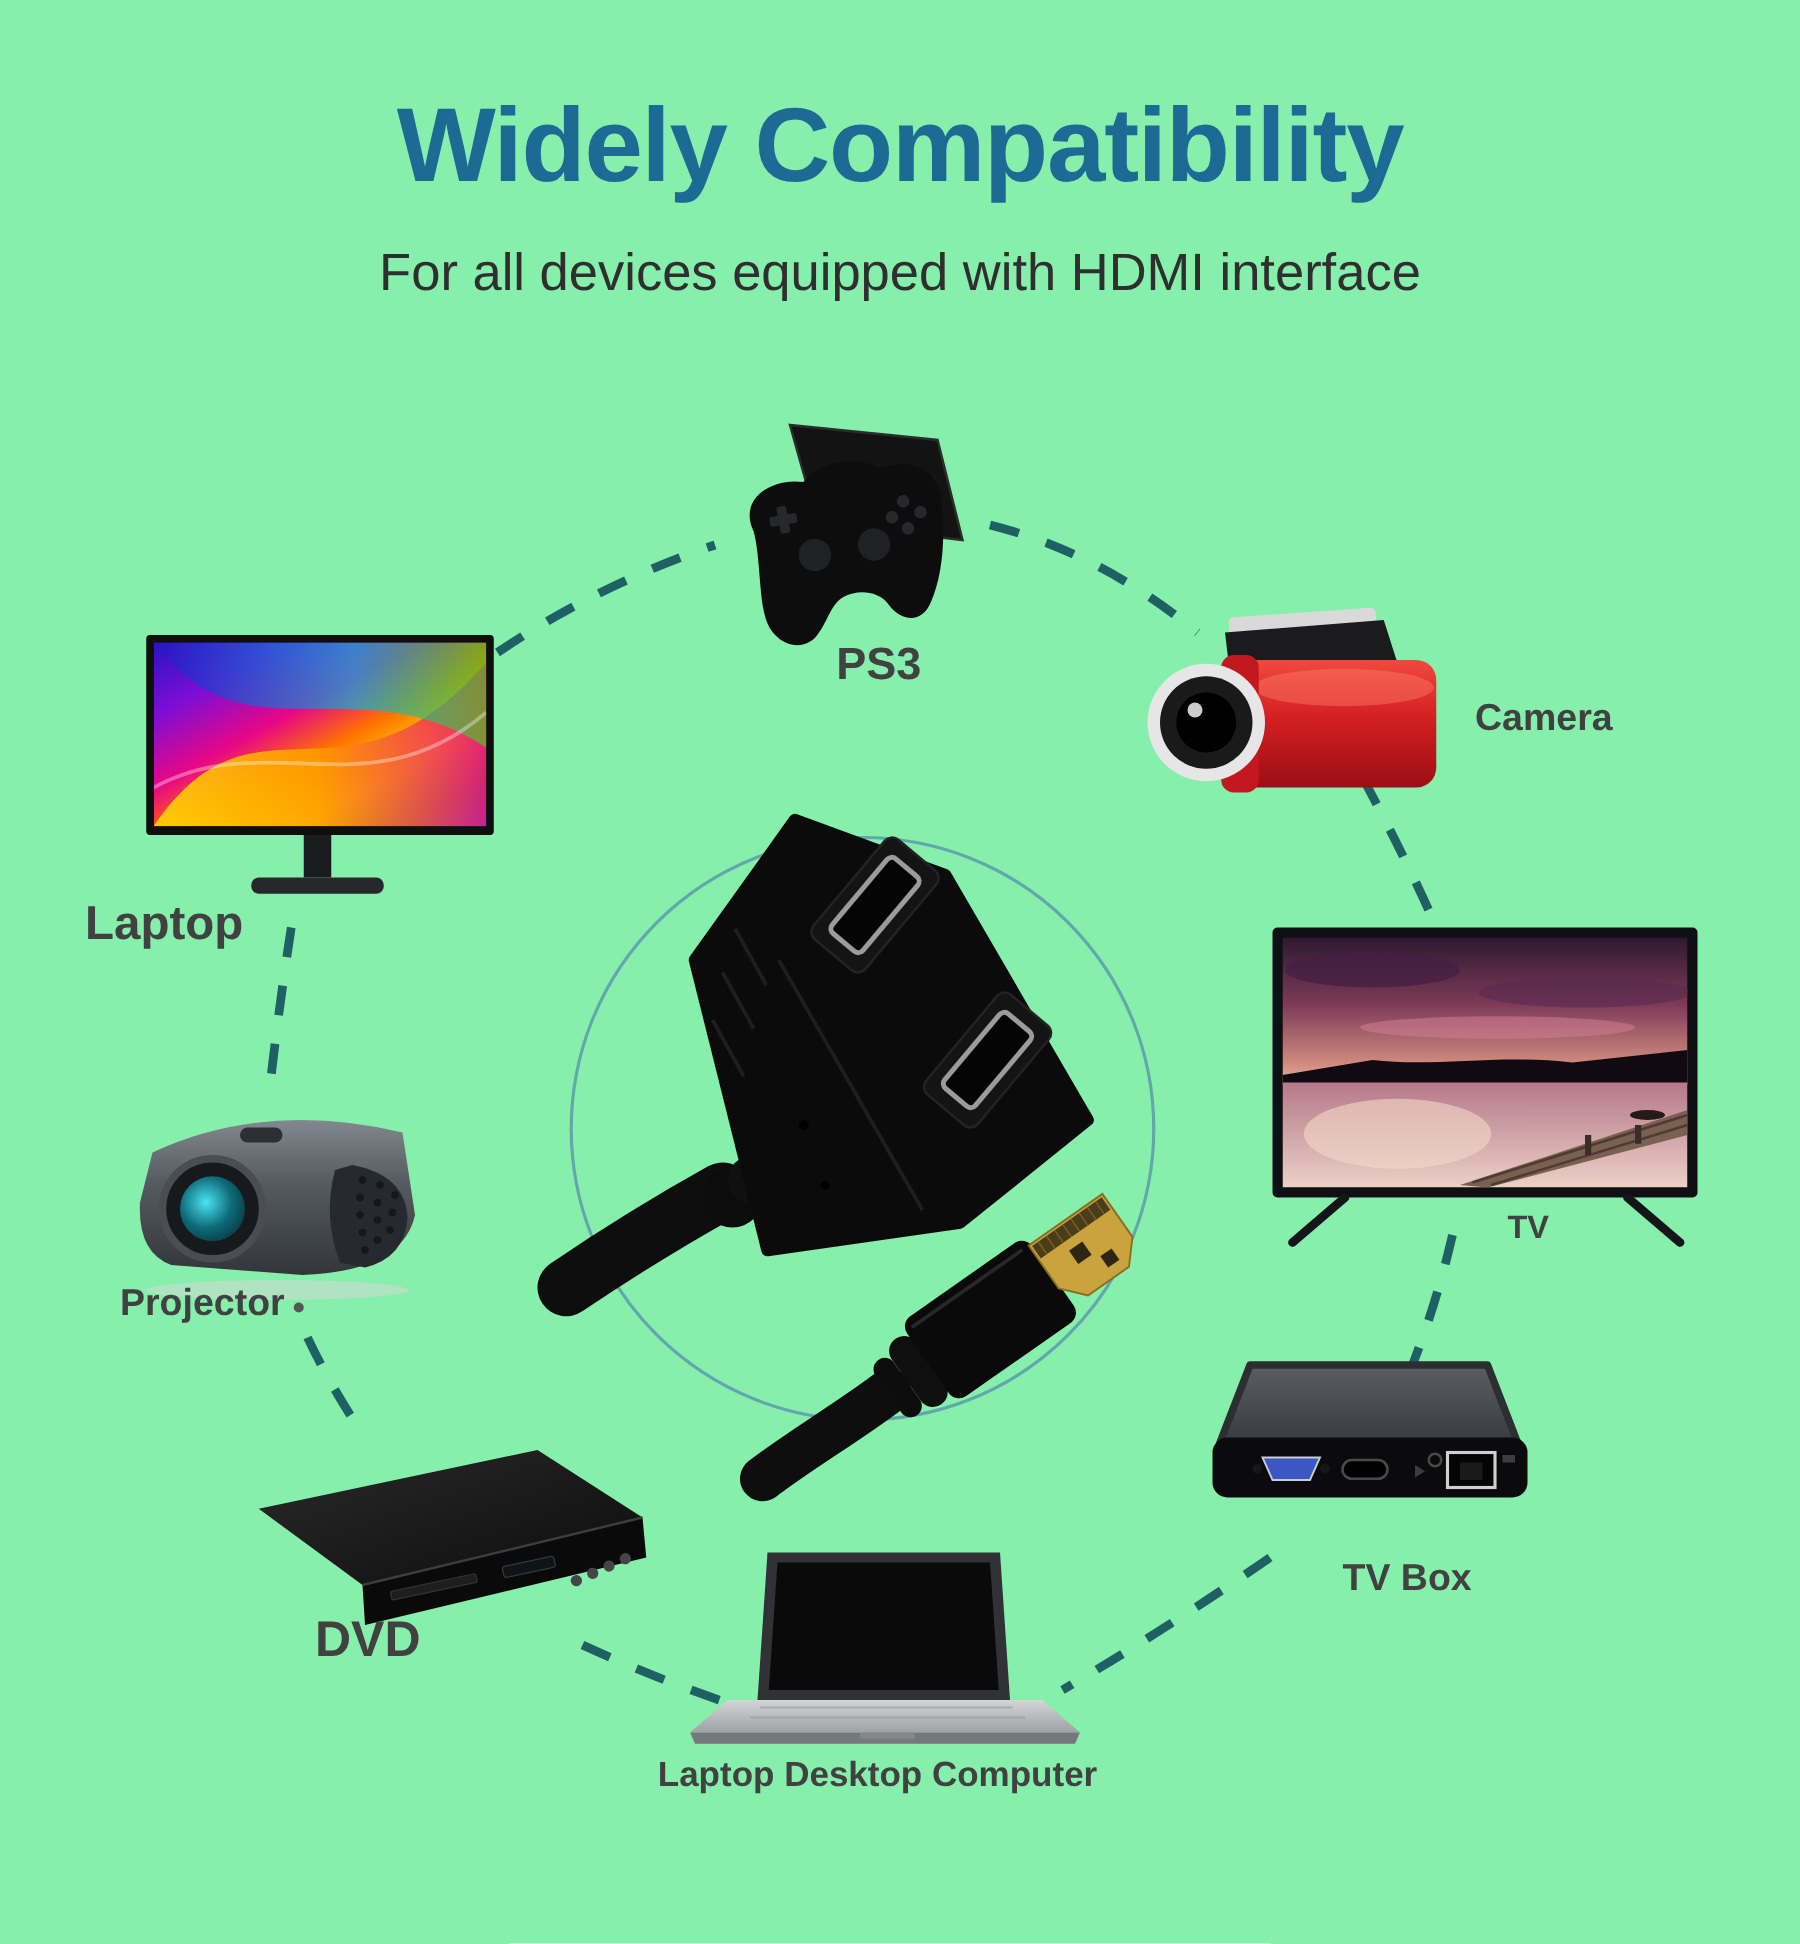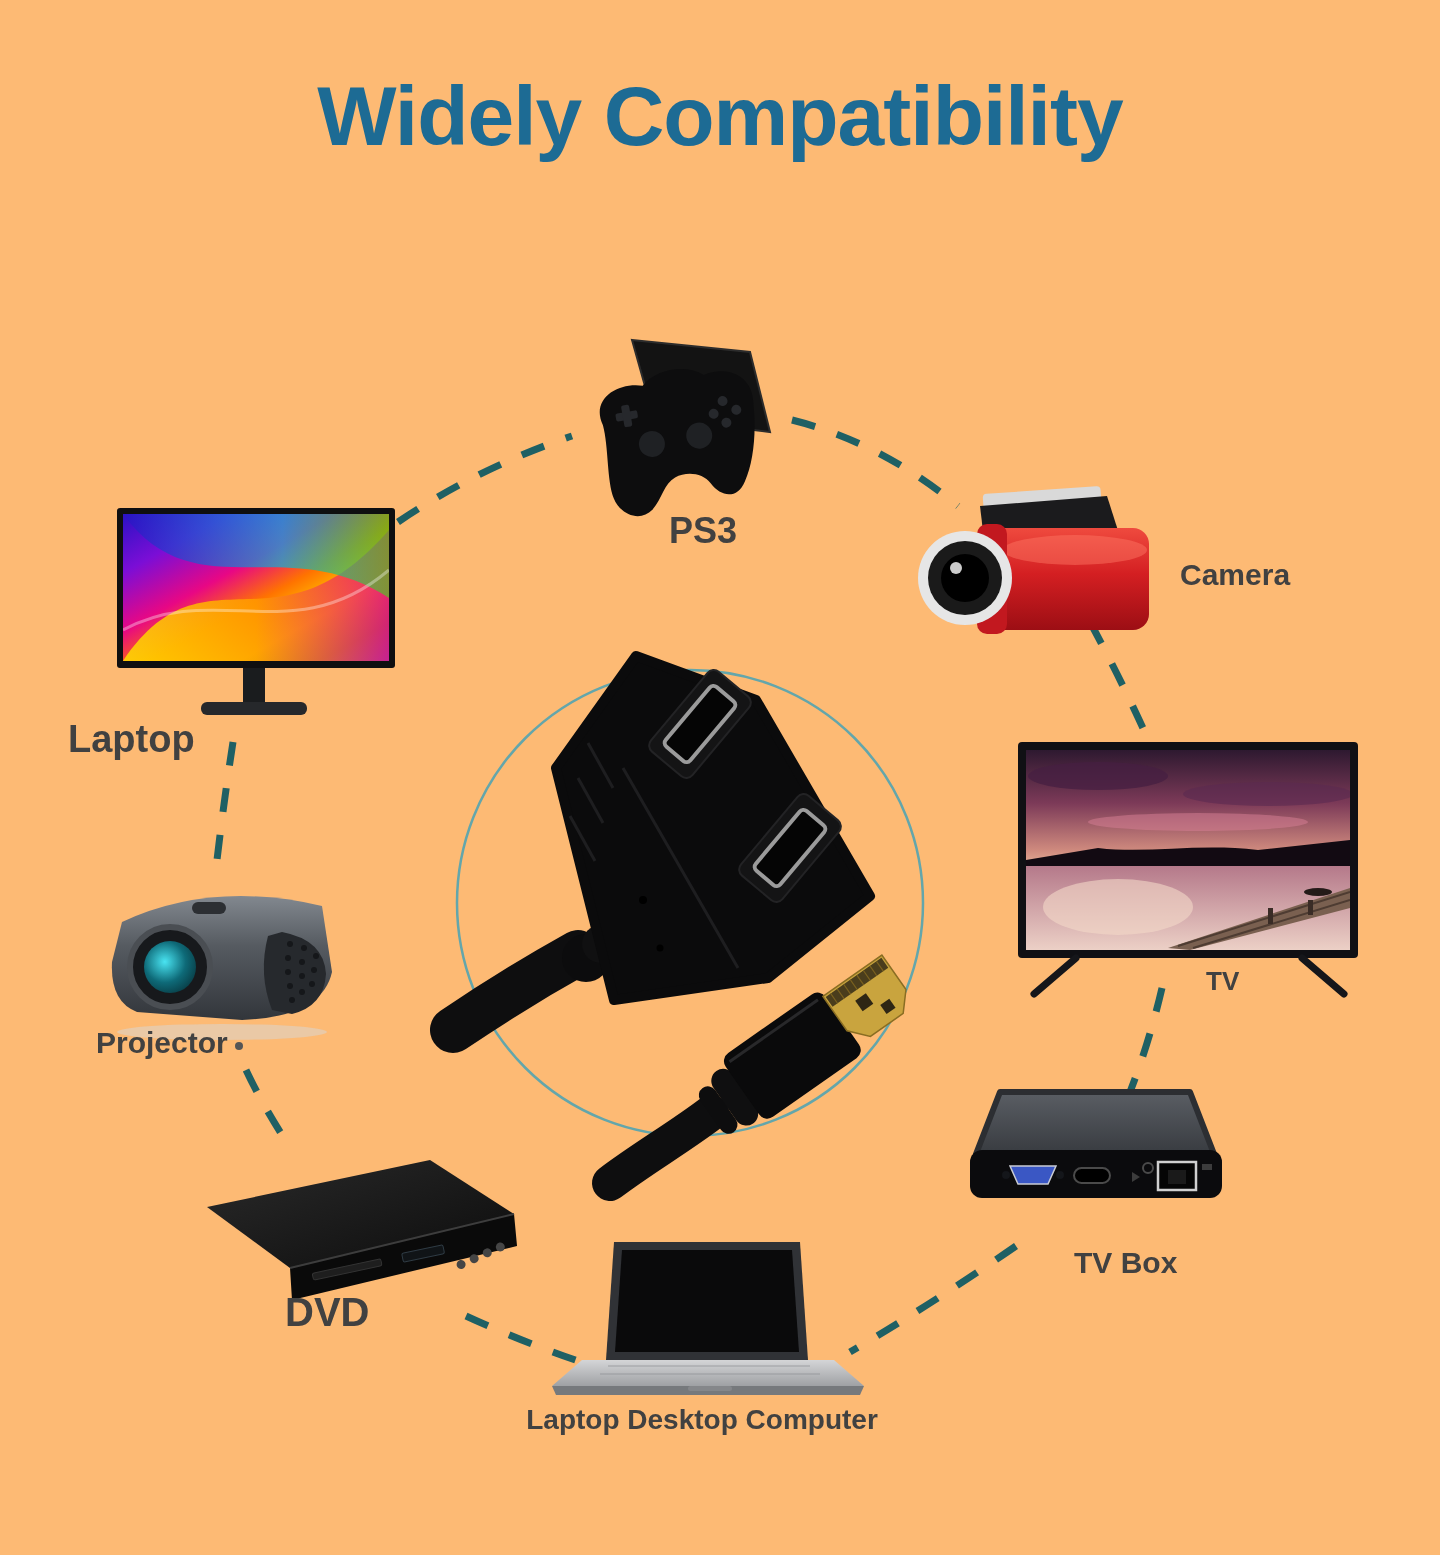--- a/index.html
+++ b/index.html
@@ -1,33 +1,34 @@
 <!DOCTYPE html>
 <html><head>
 <meta charset="utf-8">
 <style>
   html,body{margin:0;padding:0;background:#fff;}
-  .page{position:relative;width:1440px;height:1555px;background:#fdba74;overflow:hidden;
+  .page{position:relative;width:1440px;height:1555px;background:#86efac;overflow:hidden;
         font-family:"Liberation Sans",sans-serif;}
   .title{position:absolute;top:68px;left:0;width:100%;text-align:center;
          font-size:84px;font-weight:700;letter-spacing:-1px;color:#1d6b94;}
   .subtitle{position:absolute;top:194px;left:0;width:100%;text-align:center;
             font-size:42px;font-weight:500;color:#2f2f2f;}
   .dev{position:absolute;}
   .dev-label{position:absolute;color:#414141;font-weight:600;white-space:nowrap;}
   .centered{transform:translateX(-50%);text-align:right;}
   svg{display:block;overflow:visible;}
   .conn{position:absolute;left:0;top:0;pointer-events:none;}
 </style>
 </head>
 <body>
 
 <div class="page">
 
   <div class="title">Widely Compatibility</div>
+  <div class="subtitle">For all devices equipped with HDMI interface</div>
 
   <svg class="conn" width="1440" height="1555" viewBox="0 0 1440 1555">
     <g fill="none" stroke="#1f6064" stroke-width="7" stroke-dasharray="24 23">
       <path d="M398,522 Q478,468 572,436"></path>
       <path d="M792,420 Q880,442 958,506"></path>
       <path d="M1090,622 Q1124,685 1152,748"></path>
       <path d="M1162,988 Q1148,1048 1126,1102"></path>
       <path d="M1016,1246 Q932,1304 850,1352"></path>
       <path d="M466,1316 Q540,1350 618,1374"></path>
       <path d="M246,1070 Q264,1108 288,1144"></path>
@@ -207,21 +208,21 @@
       <rect x="120" y="114" width="70" height="7" rx="2" fill="#1e1e1e" stroke="#333" stroke-width="1" transform="rotate(-12 155 117)"></rect>
       <rect x="210" y="97" width="42" height="9" rx="2" fill="#101417" stroke="#2f3b44" stroke-width="1" transform="rotate(-12 231 101)"></rect>
       <g fill="#454545" transform="rotate(-12 290 105)">
         <circle cx="268" cy="108" r="4.5"></circle>
           <circle cx="282" cy="105" r="4.5"></circle>
         <circle cx="296" cy="102" r="4.5"></circle>
           <circle cx="310" cy="99" r="4.5"></circle>
       </g>
     </svg>
   </div>
-  <div class="dev-label" style="left:252px;top:1290px;font-size:40px;margin-left:33px;">DVD</div>
+  <div class="dev-label" style="left:252px;top:1290px;font-size:40px;">DVD</div>
 
   <div class="dev" style="left:962px;top:1078px;">
     <svg width="275" height="150" viewBox="0 0 275 150">
       <defs>
         <linearGradient id="box-top" x1="0" y1="0" x2="0" y2="1">
           <stop offset="0" stop-color="#5a5e64"></stop>
             <stop offset="1" stop-color="#383b40"></stop>
         </linearGradient>
       </defs>
       <polygon points="38,14 228,14 252,76 14,76" fill="url(#box-top)" stroke="#2c2e32" stroke-width="6" stroke-linejoin="round"></polygon>

